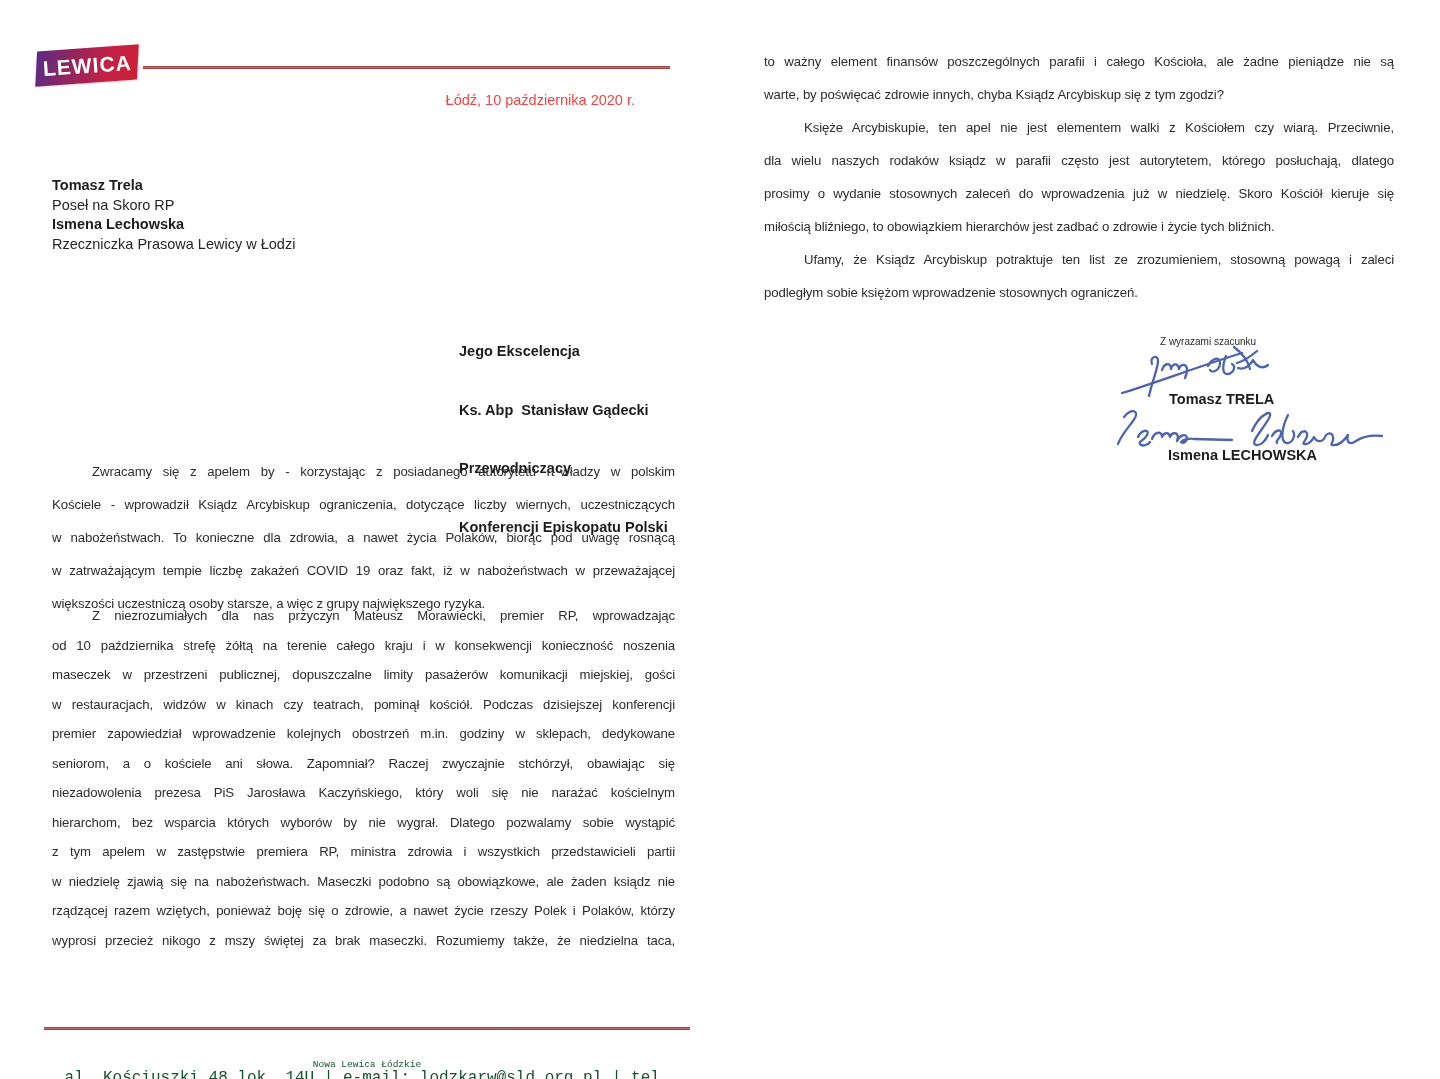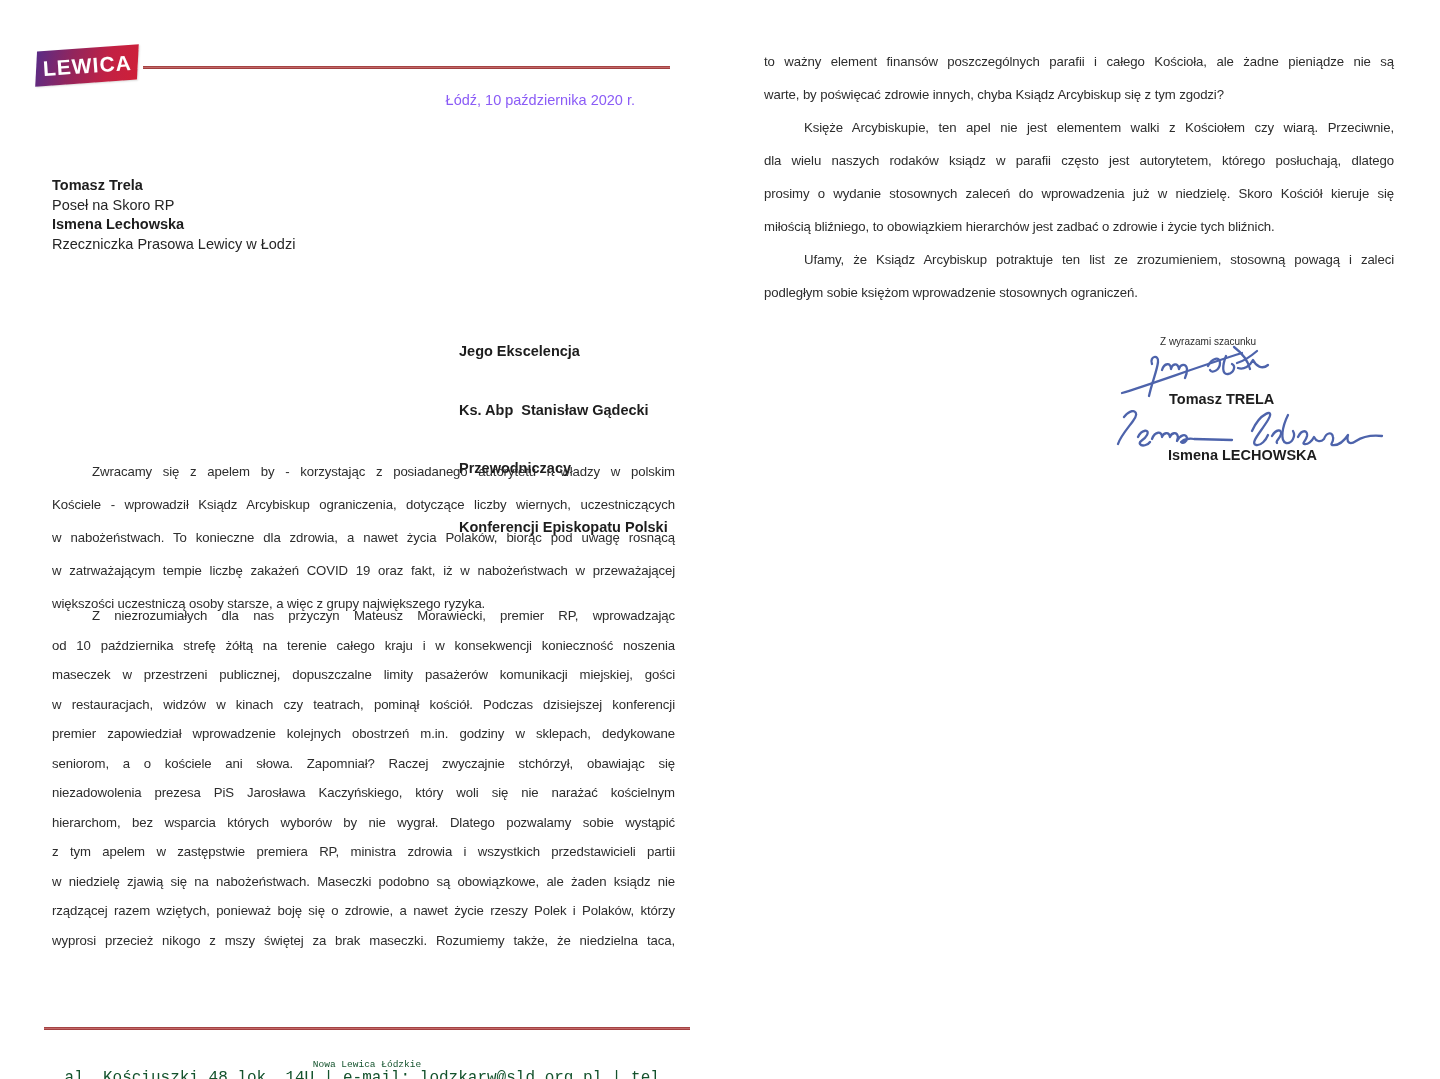--- a/index.html
+++ b/index.html
@@ -26,21 +26,21 @@
 
   .rule {
     height:3px;
     background:linear-gradient(180deg,#8f2b2b 0%,#c96e6e 45%,#8f2b2b 100%);
   }
   .rule-top { left:143px; top:66px; width:527px; }
   .rule-bottom { left:44px; top:1027px; width:646px; }
 
   .date-line {
     left:335px; top:92px; width:300px; text-align:right;
-    font-size:14.5px; color:#8b5cf6;
+    font-size:14.5px; color:#ef4444;
   }
 
   .sender { left:52px; top:176px; font-size:14.5px; line-height:19.5px; color:#262626; }
   .sender .b { font-weight:bold; color:#1d1d1d; }
 
   .addressee { left:459px; top:303px; font-size:14.5px; line-height:19.5px; font-weight:bold; color:#1d1d1d; white-space:pre; }
 
   
   .body-p { font-size:13.2px; letter-spacing:-0.1px; color:#2d2d2d; }
   .ln { text-align:justify; text-align-last:justify; }

